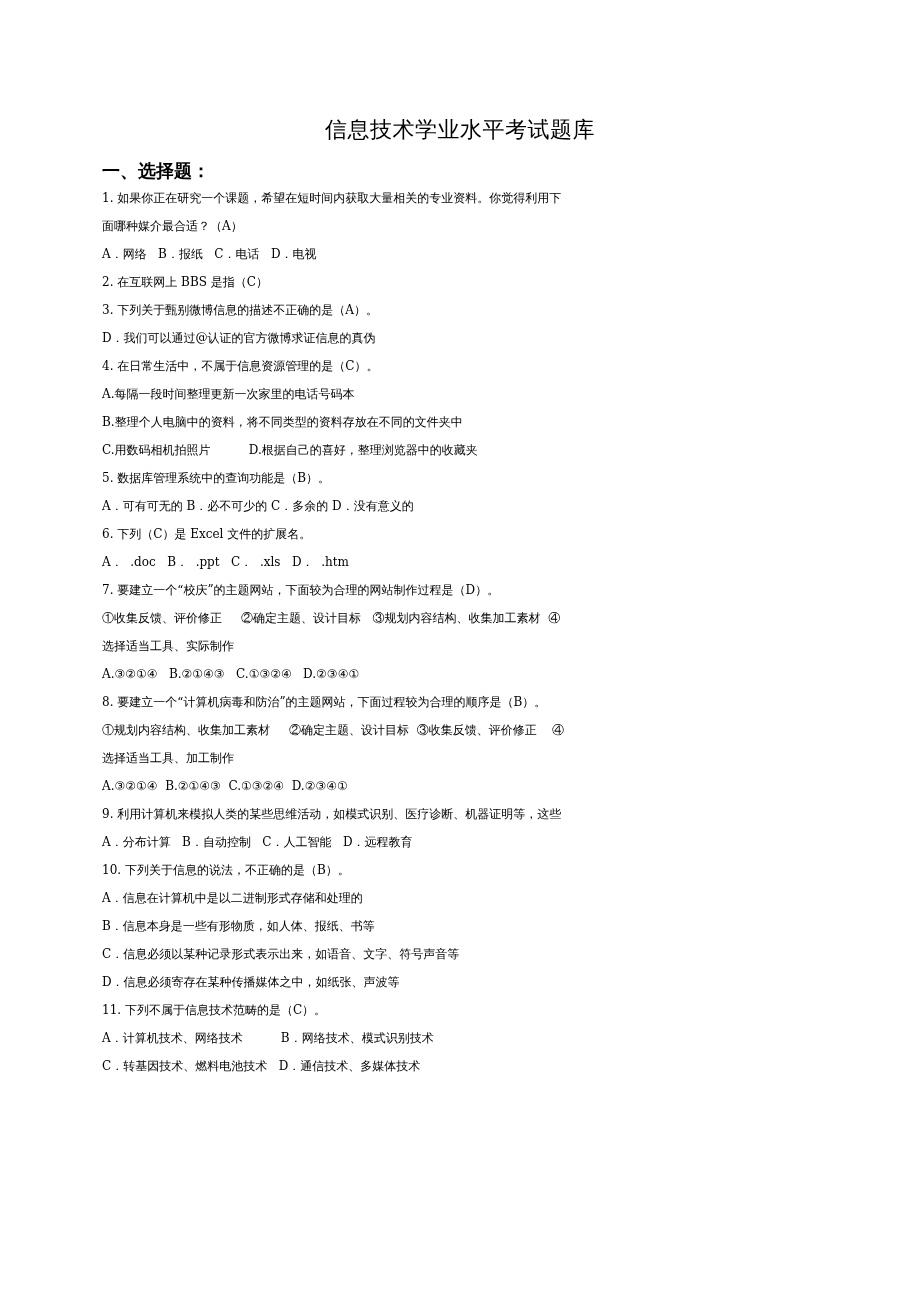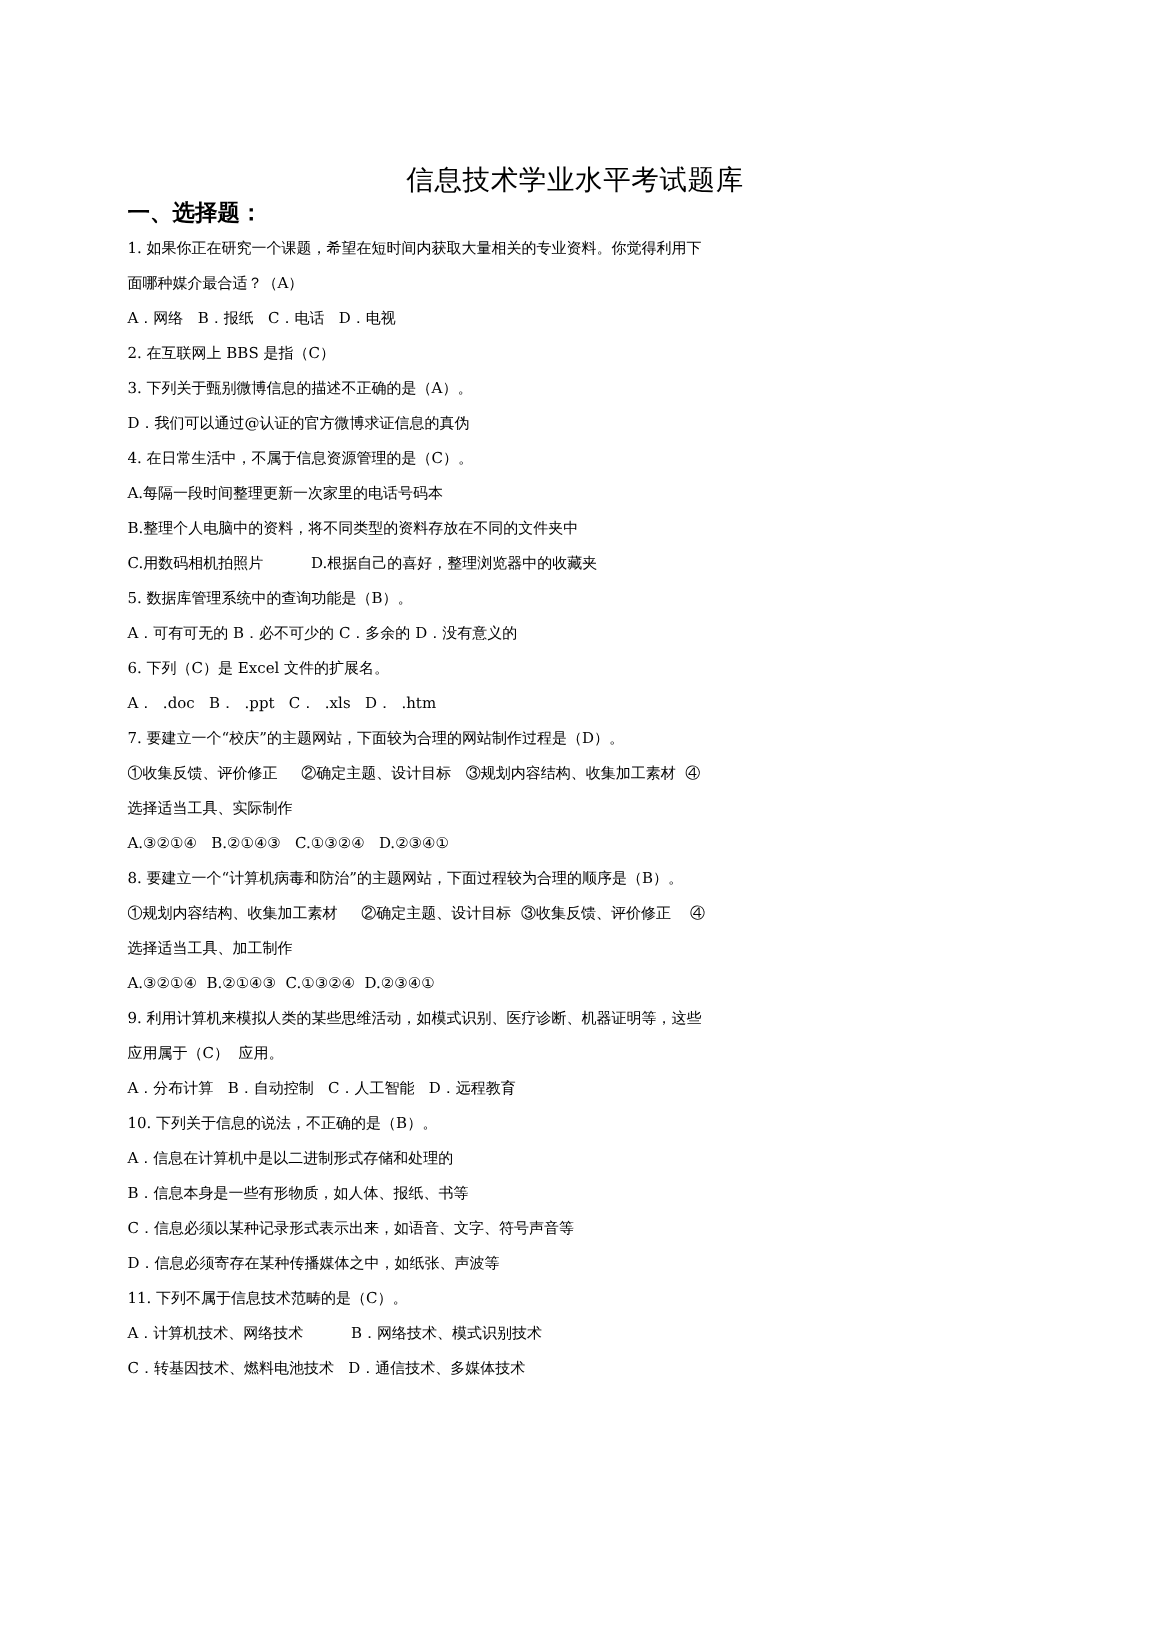--- a/index.html
+++ b/index.html
@@ -1,19 +1,19 @@
 <!DOCTYPE html>
 <html><head>
 <meta charset="utf-8">
 <style>
   html, body { margin: 0; padding: 0; background: #ffffff; }
   body { width: 920px; height: 1300px; position: relative; overflow: hidden;
          font-family: "DejaVu Serif", "Liberation Serif", serif; color: #000; }
   .page { position: absolute; left: 0; top: 0; width: 920px; height: 1300px; background: #fff; }
-  .title { position: absolute; top: 129px; left: 0; width: 920px; text-align: center;
+  .title { position: absolute; top: 115px; left: 0; width: 920px; text-align: center;
            font-family: "DejaVu Sans", "Liberation Sans", sans-serif; font-size: 22px; font-weight: normal; letter-spacing: 0.5px; }
   .body { position: absolute; top: 158px; left: 102px; width: 720px; }
   .line { font-size: 12px; line-height: 28px; height: 28px; white-space: pre; overflow: visible; }
   .section { font-family: "DejaVu Sans", "Liberation Sans", sans-serif; font-weight: bold; font-size: 18px; line-height: 26px; height: 26px; }
   .q { }
   .opt { }
 </style>
 </head>
 <body>
 
@@ -38,21 +38,20 @@
         <div class="line opt">A．  .doc   B．  .ppt   C．  .xls   D．  .htm</div>
         <div class="line q">7. 要建立一个“校庆”的主题网站，下面较为合理的网站制作过程是（D）。</div>
         <div class="line opt">①收集反馈、评价修正     ②确定主题、设计目标   ③规划内容结构、收集加工素材  ④</div>
         <div class="line opt">选择适当工具、实际制作</div>
         <div class="line opt">A.③②①④   B.②①④③   C.①③②④   D.②③④①</div>
         <div class="line q">8. 要建立一个“计算机病毒和防治”的主题网站，下面过程较为合理的顺序是（B）。</div>
         <div class="line opt">①规划内容结构、收集加工素材     ②确定主题、设计目标  ③收集反馈、评价修正    ④</div>
         <div class="line opt">选择适当工具、加工制作</div>
         <div class="line opt">A.③②①④  B.②①④③  C.①③②④  D.②③④①</div>
         <div class="line q">9. 利用计算机来模拟人类的某些思维活动，如模式识别、医疗诊断、机器证明等，这些</div>
-        <div class="line q">应用属于（C）  应用。</div>
         <div class="line opt">A．分布计算   B．自动控制   C．人工智能   D．远程教育</div>
         <div class="line q">10. 下列关于信息的说法，不正确的是（B）。</div>
         <div class="line opt">A．信息在计算机中是以二进制形式存储和处理的</div>
         <div class="line opt">B．信息本身是一些有形物质，如人体、报纸、书等</div>
         <div class="line opt">C．信息必须以某种记录形式表示出来，如语音、文字、符号声音等</div>
         <div class="line opt">D．信息必须寄存在某种传播媒体之中，如纸张、声波等</div>
         <div class="line q">11. 下列不属于信息技术范畴的是（C）。</div>
         <div class="line opt">A．计算机技术、网络技术          B．网络技术、模式识别技术</div>
         <div class="line opt">C．转基因技术、燃料电池技术   D．通信技术、多媒体技术</div>
       </div>

